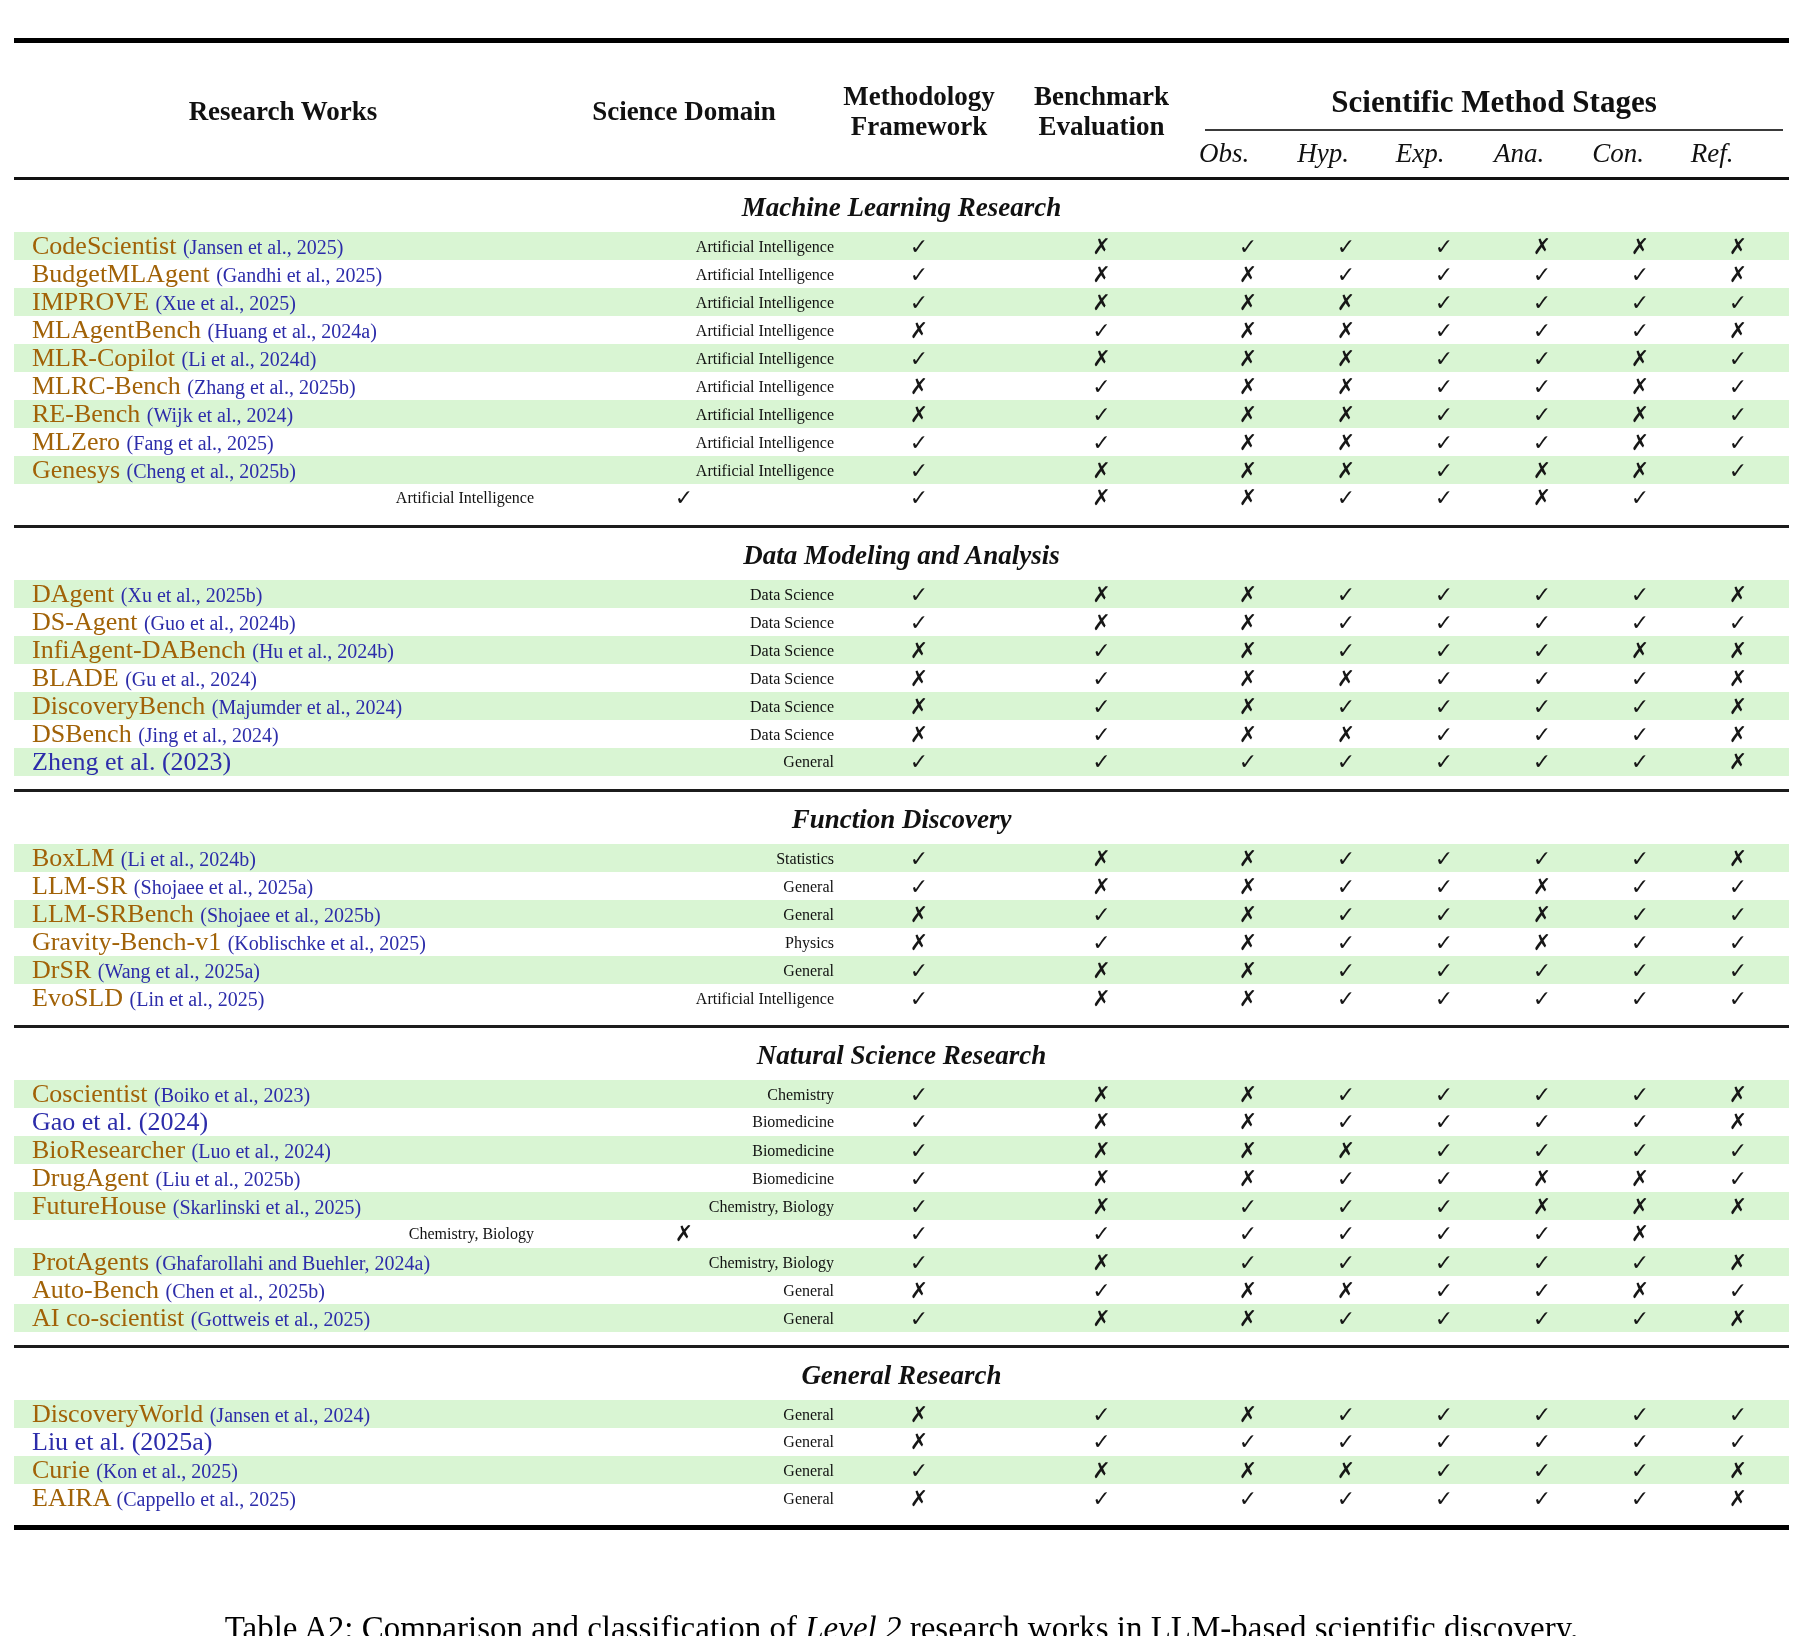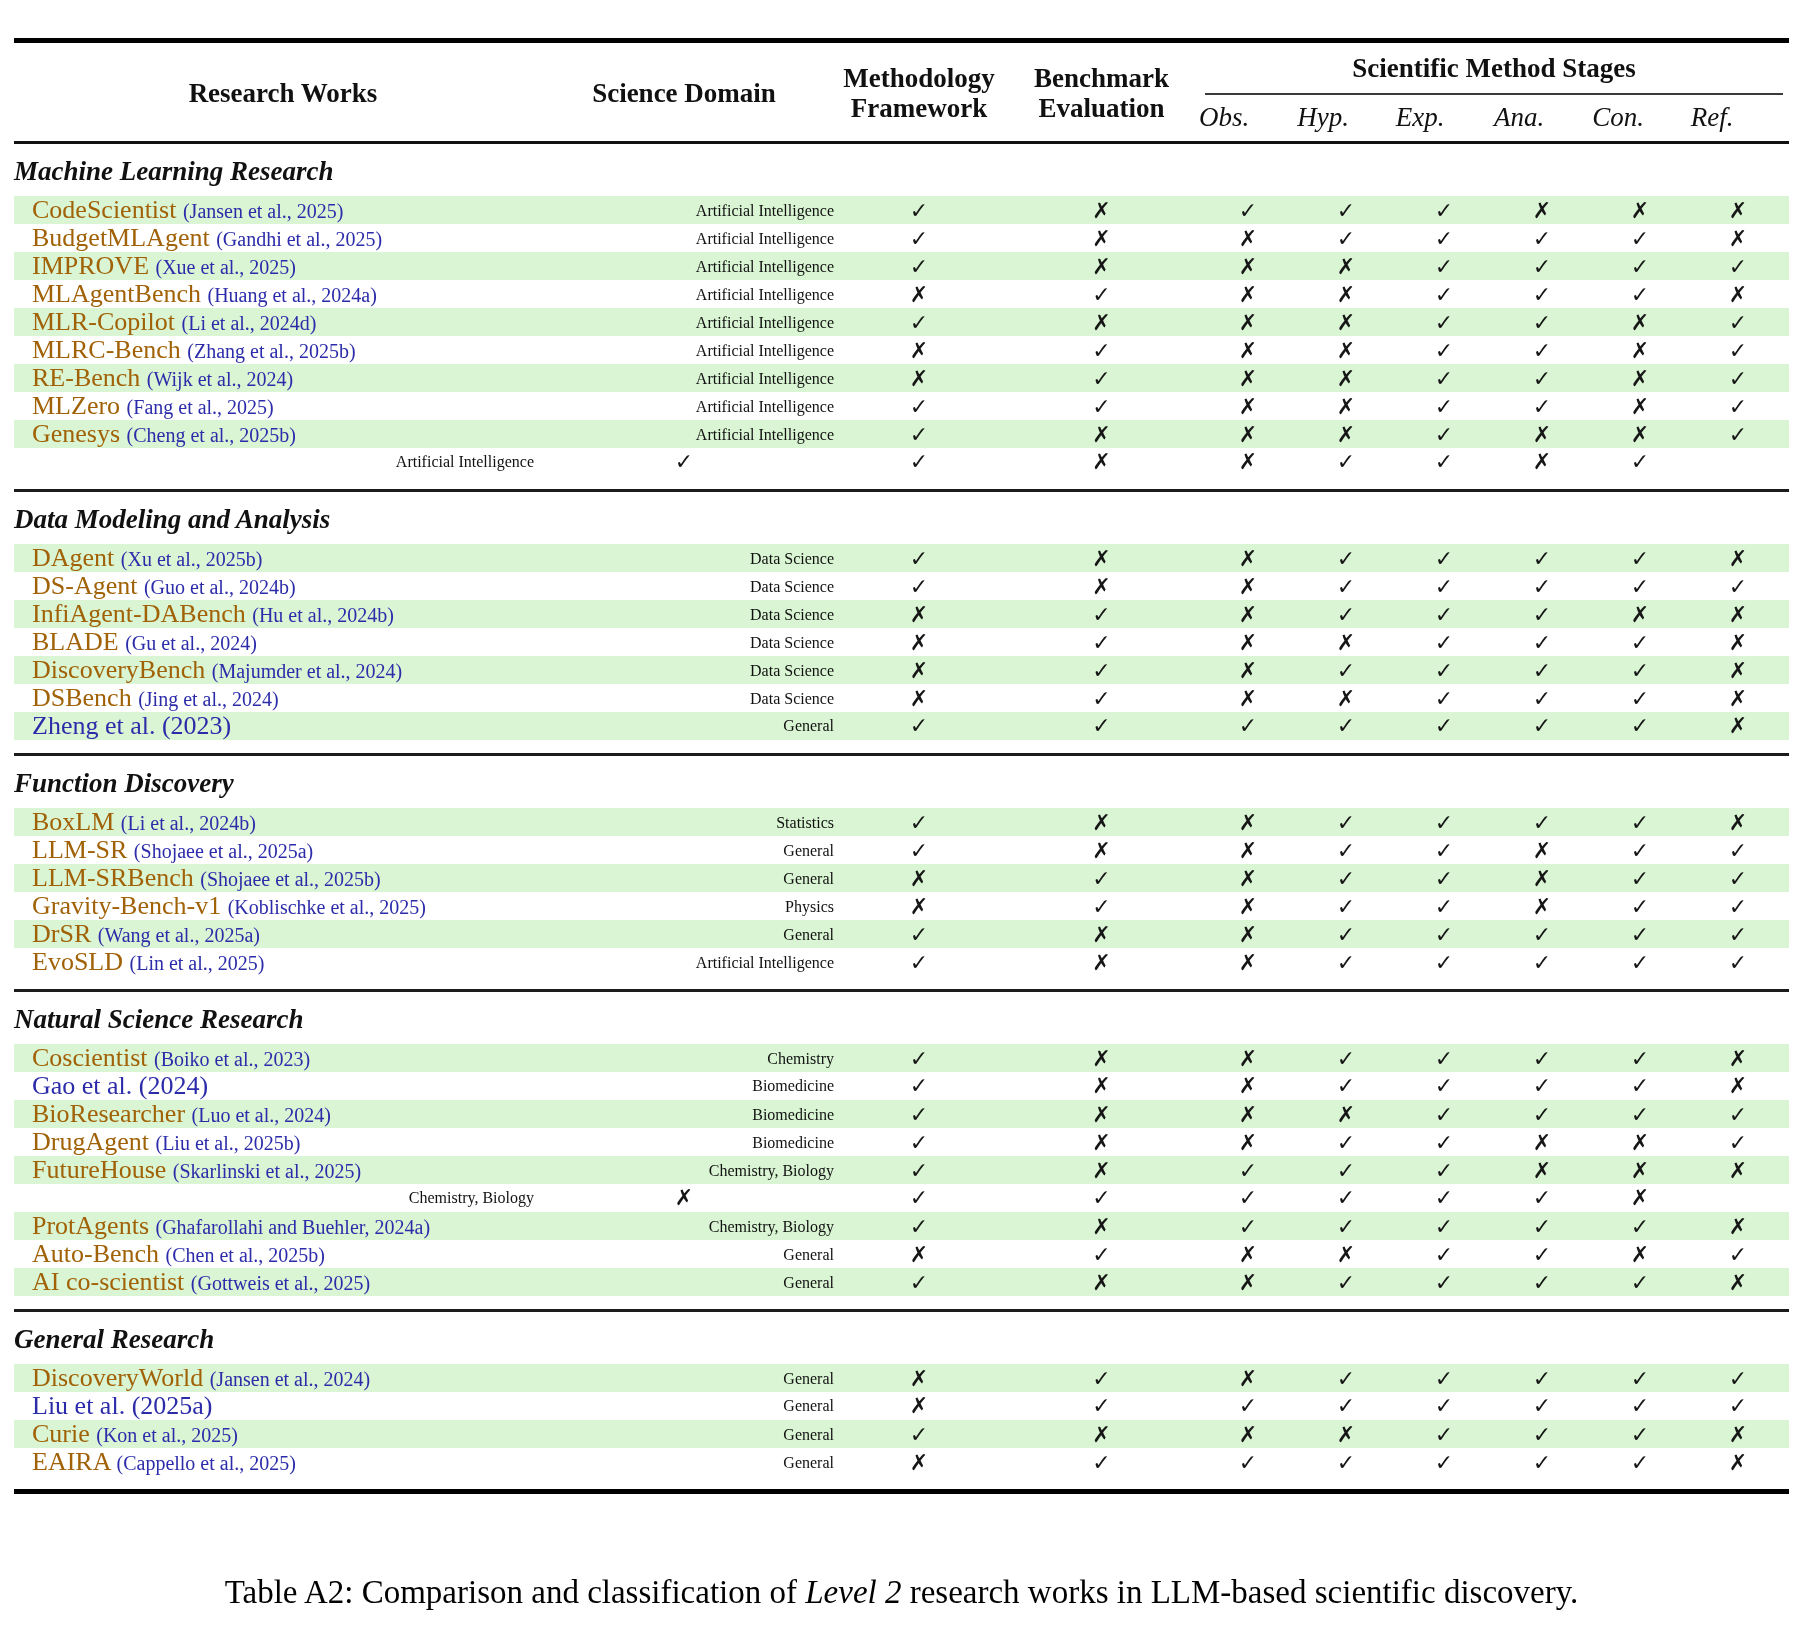--- a/index.html
+++ b/index.html
@@ -17,28 +17,28 @@
 
   
   .thead {
     display:grid; grid-template-columns:520px 300px 170px 195px 590px;
     align-items:center; padding:10px 0 8px;
   }
   .th { font-weight:bold; font-size:27px; line-height:1.12; }
   .th.left   { text-align:center; padding-left:18px; }
   .th.center { text-align:center; }
   .stages-block  { align-self:start; }
-  .stages-title  { text-align:center; font-weight:bold; font-size:27px; }
+  .stages-title  { text-align:center; font-weight:bold; font-size:31px;margin-top:31px; }
   .stages-rule   { height:2px; background:#3a3a3a; margin:9px 6px 7px 6px; }
   .stages-labels { display:grid; grid-template-columns:repeat(6,1fr); }
   .stage-label   { text-align:left; font-style:italic; font-size:27px; }
 
   
   .section-title {
-    text-align:left; font-style:italic; font-weight:bold;
+    text-align:center; font-style:italic; font-weight:bold;
     font-size:27px; padding:12px 0 9px 0;
   }
   .row {
     display:grid; grid-template-columns:520px 300px 170px 195px repeat(6,98px);
     height:28px; align-items:center;
   }
   .row.green { background:var(--row-green,#d9f5d3); }
   .cell.name   { padding-left:18px; font-size:26px; line-height:28px; white-space:nowrap; }
   .work        { color:#a16207; }
   .cite        { font-size:20px; color:var(--cite-blue,#2c2caa); }

